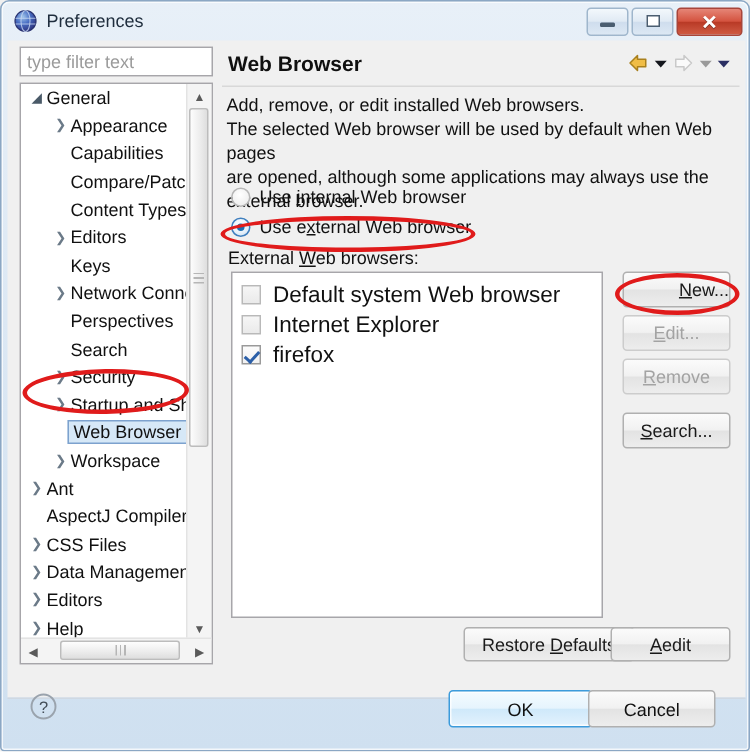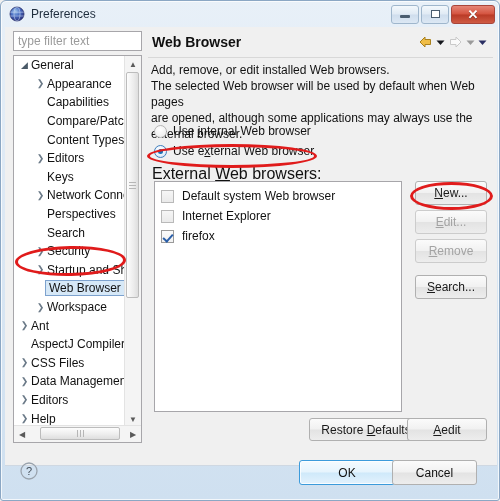--- a/index.html
+++ b/index.html
@@ -326,41 +326,41 @@
     left: 3px; top: 3px;
     width: 5px; height: 5px;
     border-radius: 50%;
     background: #1b6fb3;
   }
   .mn { text-decoration: underline; }
 
   .list-label {
     position: absolute;
     left: 4px; top: 136px;
-    font-size: 16px;
+    font-size: 12px;
     color: #111;
   }
 
   
   .browser-list {
     position: absolute;
     left: 6px; top: 152px;
     width: 248px; height: 231px;
     box-sizing: border-box;
     border: 1px solid #a7a6aa;
     background: #ffffff;
     overflow: hidden;
     padding: 4px 0 0 0;
   }
   .browser-row {
     height: 20px;
     display: flex;
     align-items: center;
     padding-left: 6px;
-    font-size: 12px;
+    font-size: 15px;
     color: #111;
     cursor: default;
   }
   .cb {
     width: 13px; height: 13px;
     box-sizing: border-box;
     border: 1px solid #b9b9b9;
     background: linear-gradient(to bottom, #f6f6f6, #eaeaea);
     margin-right: 8px;
     flex: 0 0 auto;
@@ -394,21 +394,21 @@
     justify-content: center;
     cursor: default;
     white-space: nowrap;
   }
   .btn.disabled { color: #a3a3a3; border-color: #cccccc; }
   .side-btn {
     position: absolute;
     left: 267px;
     width: 72px; height: 24px;
   }
-  .side-btn.b-new    { top: 152px; }
+  .side-btn.b-new    { top: 152px; justify-content: flex-end; }
   .side-btn.b-edit   { top: 181px; }
   .side-btn.b-remove { top: 210px; }
   .side-btn.b-search { top: 246px; }
 
   .bottom-btn {
     position: absolute;
     height: 23px;
     top: 389px;
   }
   .bottom-btn.restore { left: 161px; width: 114px; }

